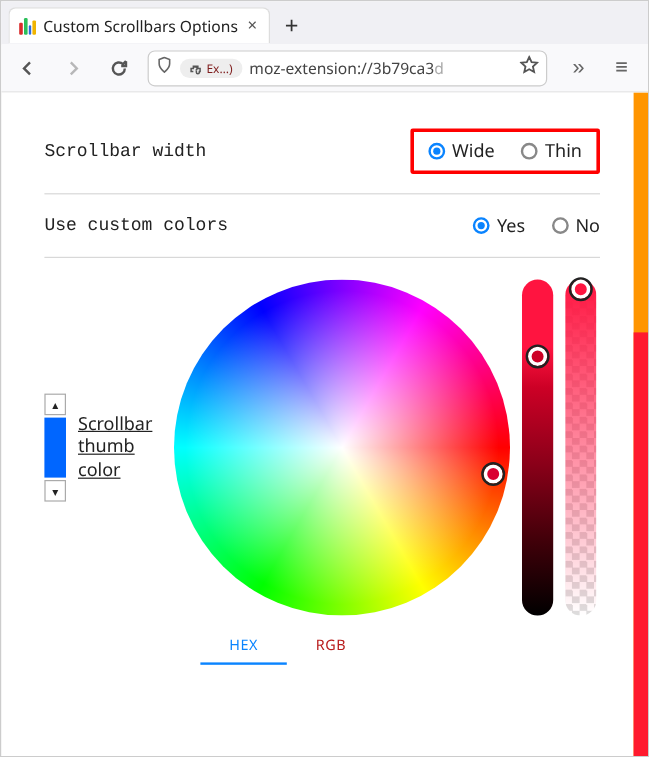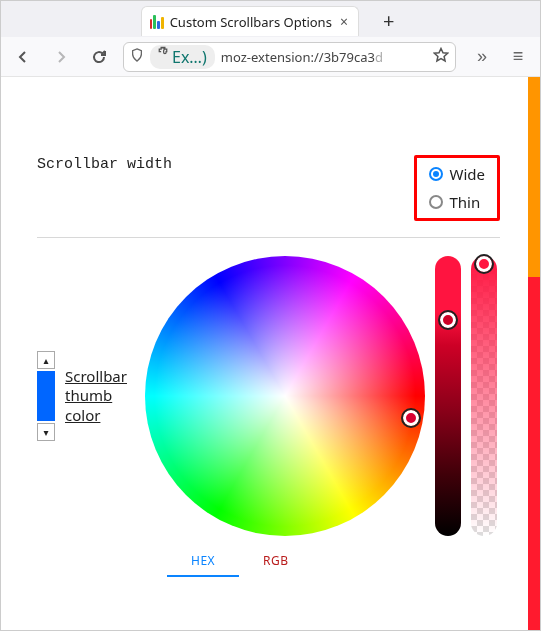--- a/index.html
+++ b/index.html
@@ -28,22 +28,21 @@
     position: relative;
   }
 
   
   .tab-strip {
     display: flex;
     align-items: center;
     height: 36px;
     background: var(--tab-bg);
     padding: 4px 6px 0 6px;
-    gap: 18px;
-    justify-content: center;
+    gap: 6px;
   }
   .tab {
     display: flex;
     align-items: center;
     gap: 6px;
     background: #fff;
     border: 1px solid #ddd;
     border-bottom: none;
     border-radius: 6px 6px 0 0;
     padding: 4px 8px;
@@ -101,27 +100,27 @@
     border: 1px solid #ccc;
     border-radius: 6px;
     height: 30px;
     padding: 0 6px;
     gap: 6px;
     overflow: hidden;
   }
   .shield { color: #666; }
   .ext-pill {
     display: inline-flex;
-    align-items: flex-start;
+    align-items: flex-end;
     gap: 4px;
     background: #eee;
     border-radius: 10px;
     padding: 1px 8px;
-    font-size: 16px;
-    color: #0f766e;
+    font-size: 10px;
+    color: #7f1d1d;
     white-space: nowrap;
   }
   .url-text {
     flex: 1;
     white-space: nowrap;
     overflow: hidden;
     text-overflow: clip;
     color: #444;
     font-size: 13px;
   }
@@ -161,24 +160,23 @@
     align-items: center;
     justify-content: space-between;
     padding: 16px 0;
     border-bottom: 1px solid var(--line);
     margin: 0 0 0 0;
   }
   .setting-row.last { border-bottom: 1px solid var(--line); }
   .setting-label { font-size: 15px; font-family: Liberation Mono, monospace; }
   .radio-group {
     display: flex;
-    flex-direction: column;
-    gap: 8px;
+    flex-direction: row;
+    gap: 22px;
     font-size: 15px;
-    margin-top: 48px;
   }
   .radio {
     display: inline-flex;
     align-items: center;
     gap: 6px;
     cursor: pointer;
   }
   .radio .dot {
     width: 14px; height: 14px;
     border: 2px solid #888;
@@ -379,20 +377,33 @@
           <span class="dot"></span>
           <span>Wide</span>
         </label>
         <label class="radio">
           <span class="dot"></span>
           <span>Thin</span>
         </label>
       </div>
     </div>
 
+    <div class="setting-row last">
+      <div class="setting-label">Use custom colors</div>
+      <div class="radio-group">
+        <label class="radio selected">
+          <span class="dot"></span>
+          <span>Yes</span>
+        </label>
+        <label class="radio">
+          <span class="dot"></span>
+          <span>No</span>
+        </label>
+      </div>
+    </div>
 
     <div class="picker-area">
       <div class="thumb-swatch-col">
         <span class="arrow">▴</span>
         <span class="mini-swatch"></span>
         <span class="arrow">▾</span>
       </div>
       <div class="thumb-label">Scrollbar thumb color</div>
 
       <div class="wheel-wrap">

